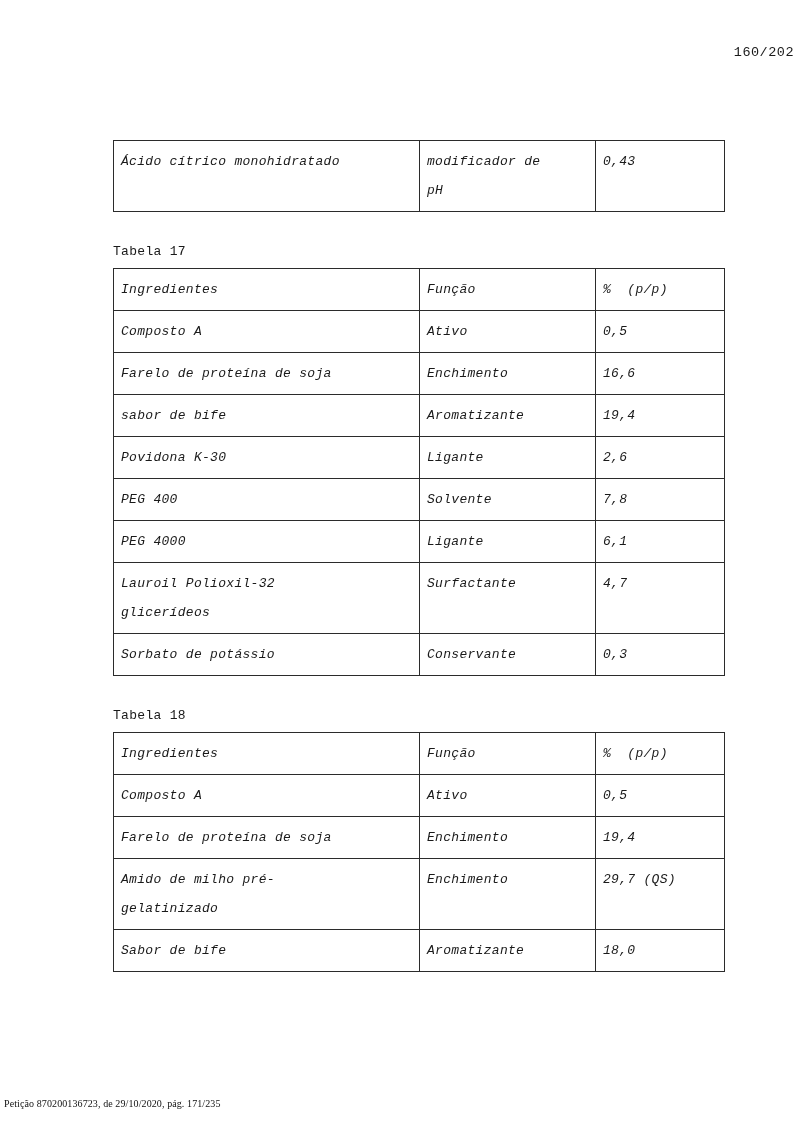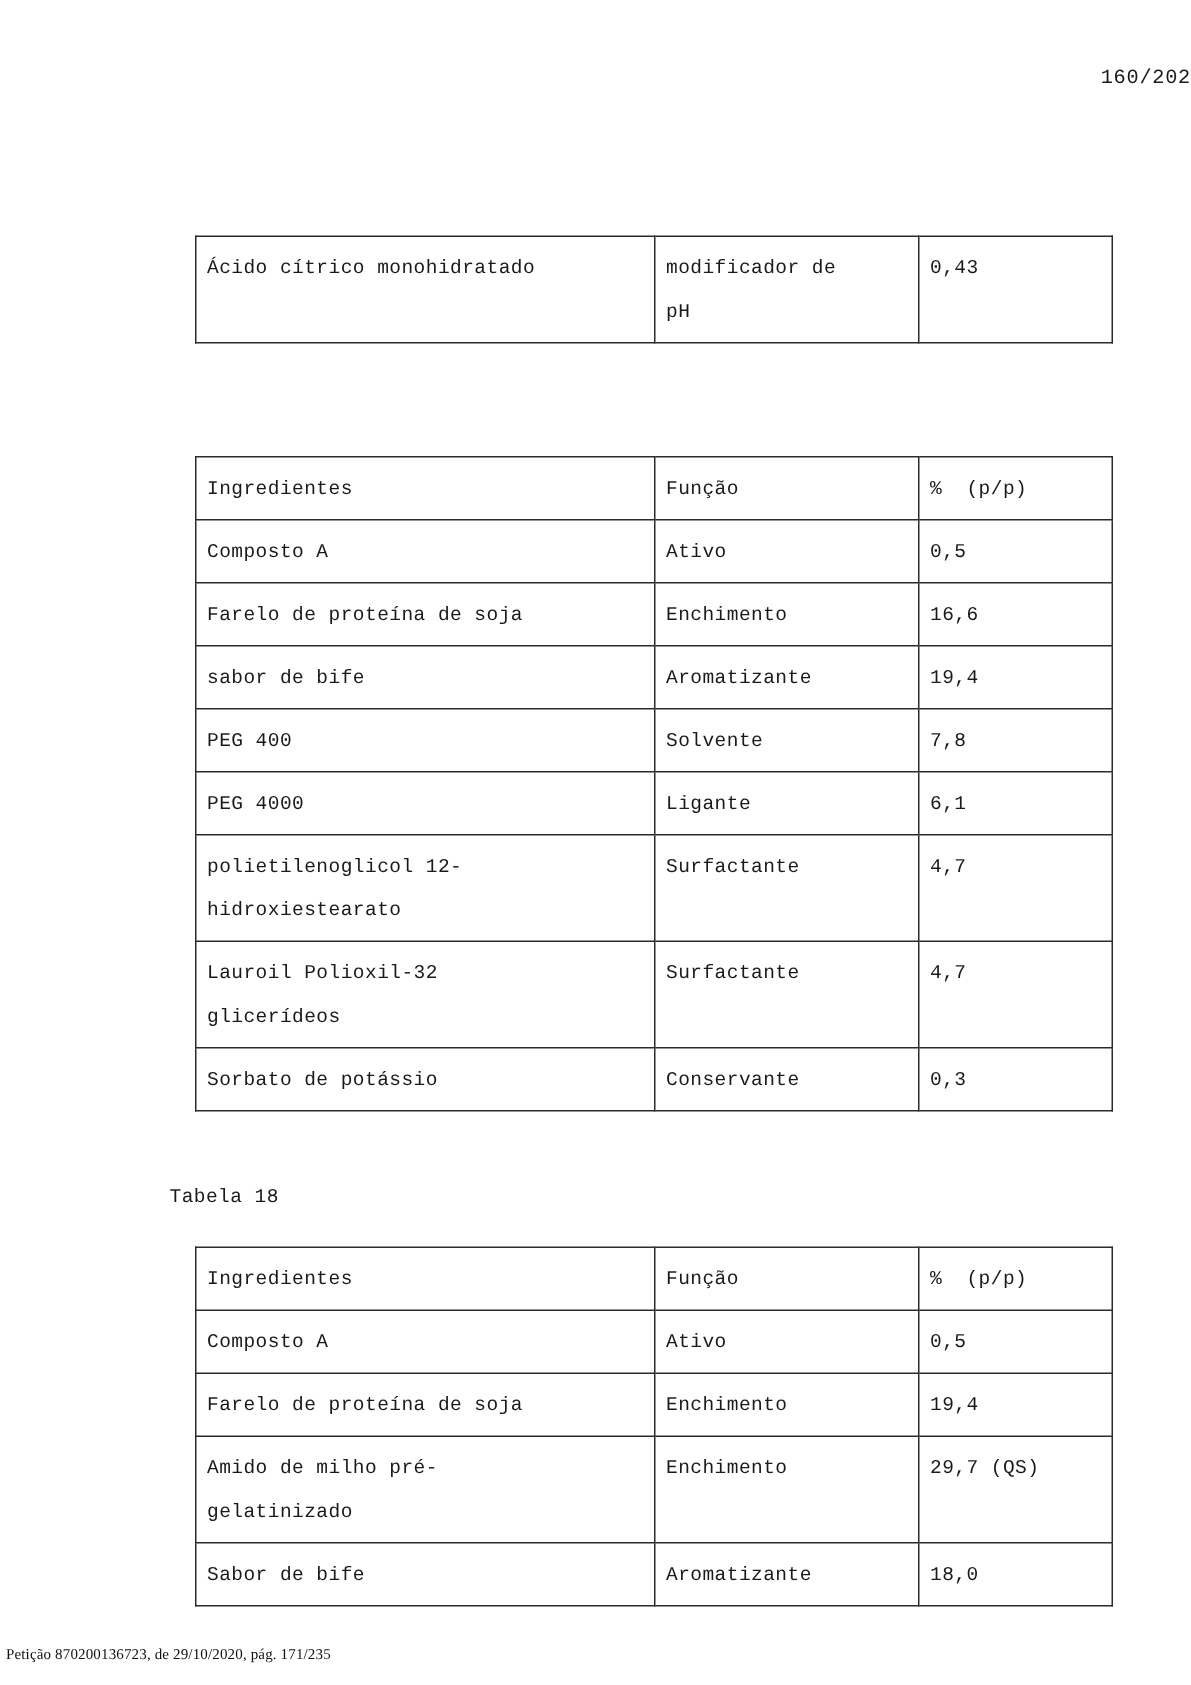--- a/index.html
+++ b/index.html
@@ -32,21 +32,22 @@
     position: absolute;
     left: 113px;
     top: 140px;
     width: 566px;
   }
 
   table.doc-table {
     border-collapse: collapse;
     table-layout: fixed;
     width: 566px;
-    margin: 17px;
+    margin: 0;
+    font-style: italic;
   }
   table.doc-table td {
     border: 1px solid #2b2b2b;
     vertical-align: top;
     padding: 6px 7px 6px 7px;
     font-family: "Liberation Mono", "DejaVu Sans Mono", monospace;
     font-size: 13px;
     line-height: 29px;
     letter-spacing: 0.3px;
     color: #1a1a1a;
@@ -93,20 +94,21 @@
         <td class="col-ingredient">Ácido cítrico monohidratado</td>
         <td class="col-function">modificador de
 pH</td>
         <td class="col-percent">0,43</td>
       </tr>
     </tbody>
   </table>
 
   <div class="gap-after-fragment"></div>
 
+  <div class="table-caption">Tabela 17</div>
   <div class="gap-caption-to-table"></div>
 
   <table class="doc-table">
     <tbody>
       <tr>
         <td class="col-ingredient">Ingredientes</td>
         <td class="col-function">Função</td>
         <td class="col-percent">%  (p/p)</td>
       </tr>
       <tr>
@@ -118,34 +120,33 @@
         <td class="col-ingredient">Farelo de proteína de soja</td>
         <td class="col-function">Enchimento</td>
         <td class="col-percent">16,6</td>
       </tr>
       <tr>
         <td class="col-ingredient">sabor de bife</td>
         <td class="col-function">Aromatizante</td>
         <td class="col-percent">19,4</td>
       </tr>
       <tr>
+        <td class="col-ingredient">Povidona K-30</td>
+        <td class="col-function">Ligante</td>
+        <td class="col-percent">2,6</td>
+      </tr>
+      <tr>
         <td class="col-ingredient">PEG 400</td>
         <td class="col-function">Solvente</td>
         <td class="col-percent">7,8</td>
       </tr>
       <tr>
         <td class="col-ingredient">PEG 4000</td>
         <td class="col-function">Ligante</td>
         <td class="col-percent">6,1</td>
-      </tr>
-      <tr>
-        <td class="col-ingredient">polietilenoglicol 12-
-hidroxiestearato</td>
-        <td class="col-function">Surfactante</td>
-        <td class="col-percent">4,7</td>
       </tr>
       <tr>
         <td class="col-ingredient">Lauroil Polioxil-32
 glicerídeos</td>
         <td class="col-function">Surfactante</td>
         <td class="col-percent">4,7</td>
       </tr>
       <tr>
         <td class="col-ingredient">Sorbato de potássio</td>
         <td class="col-function">Conservante</td>

